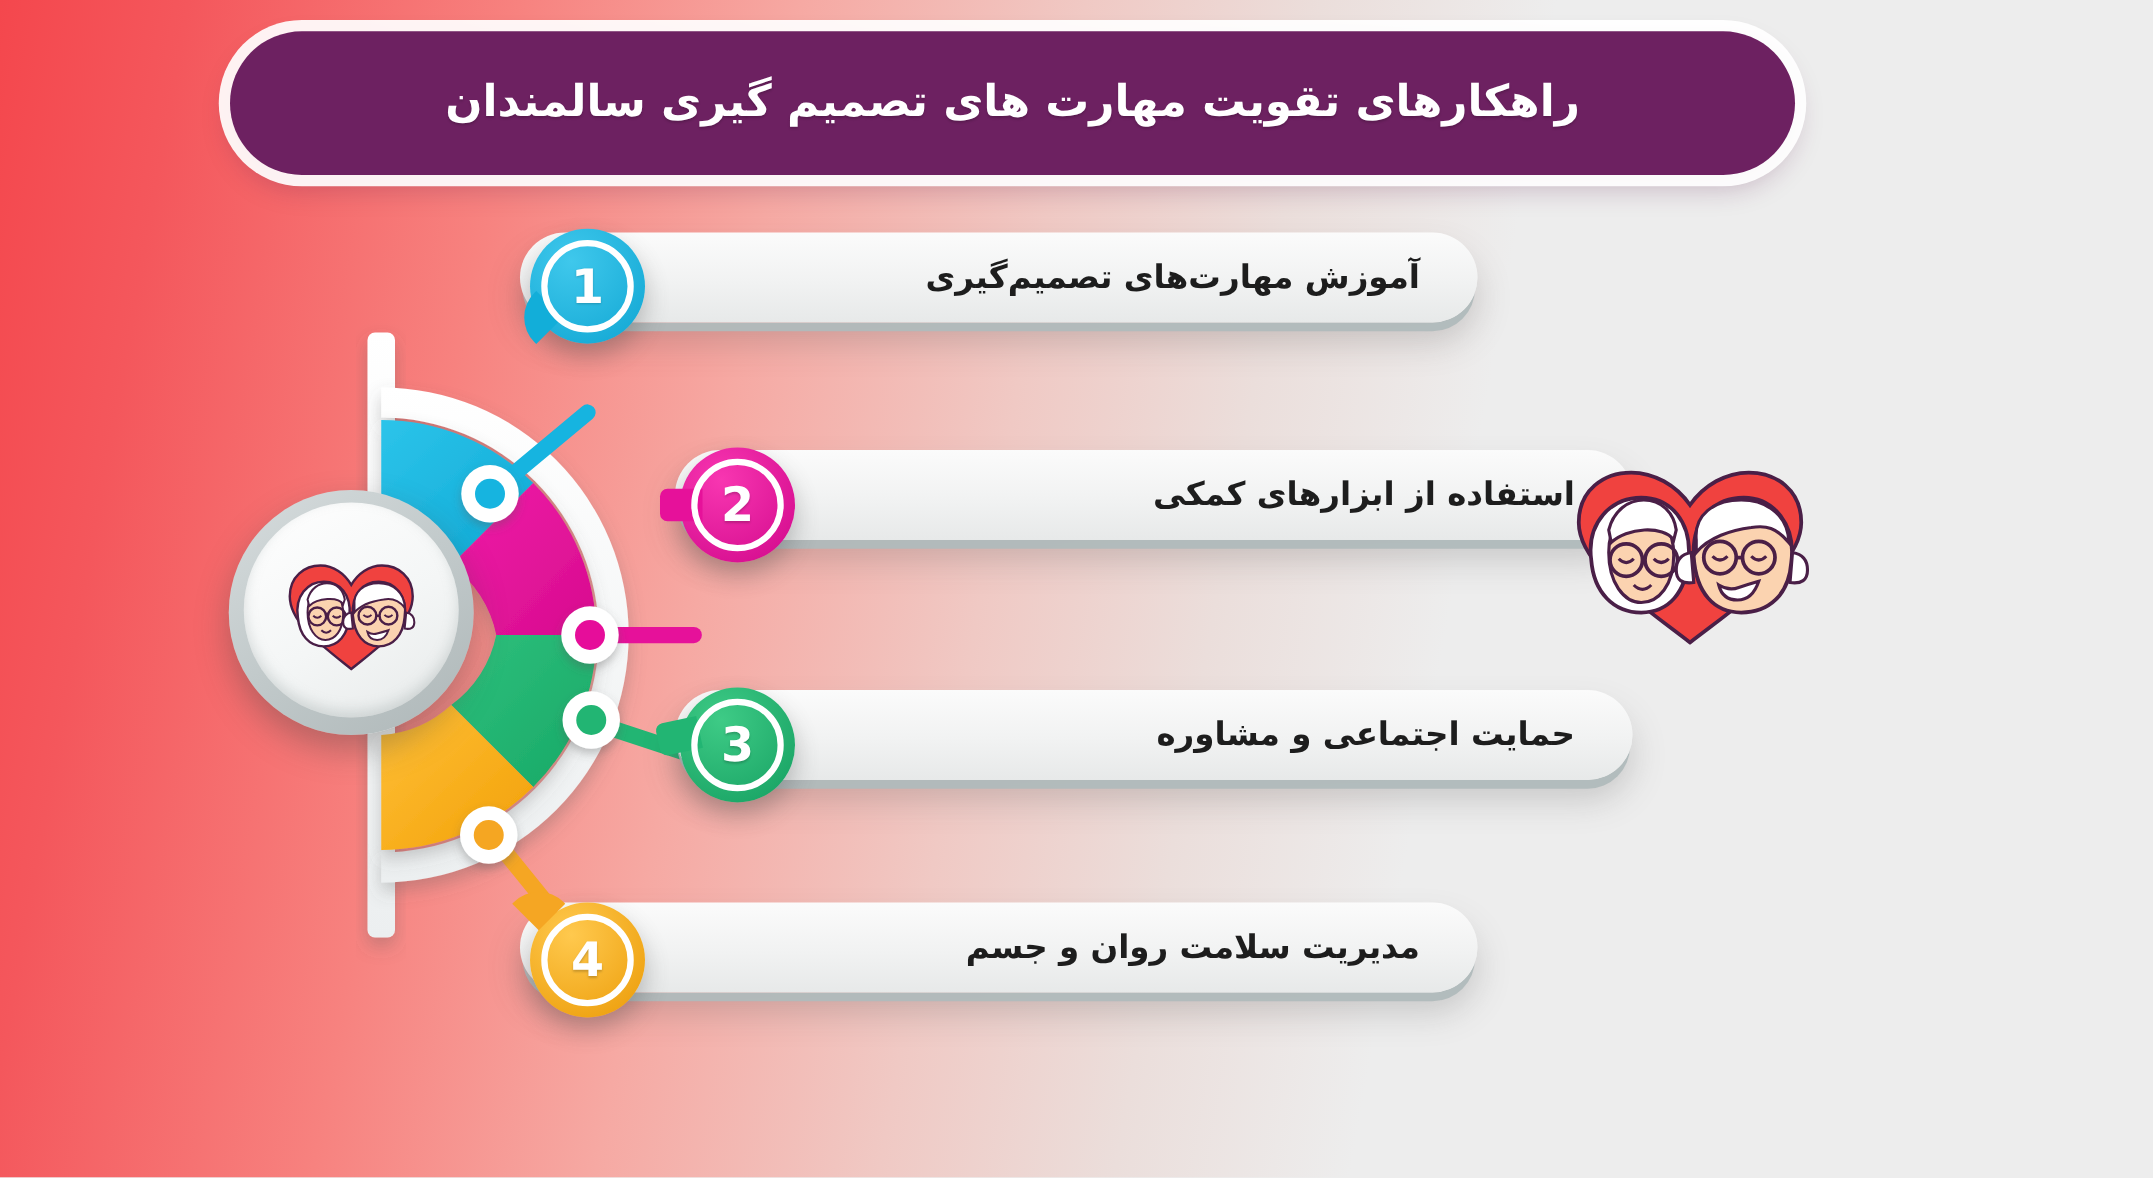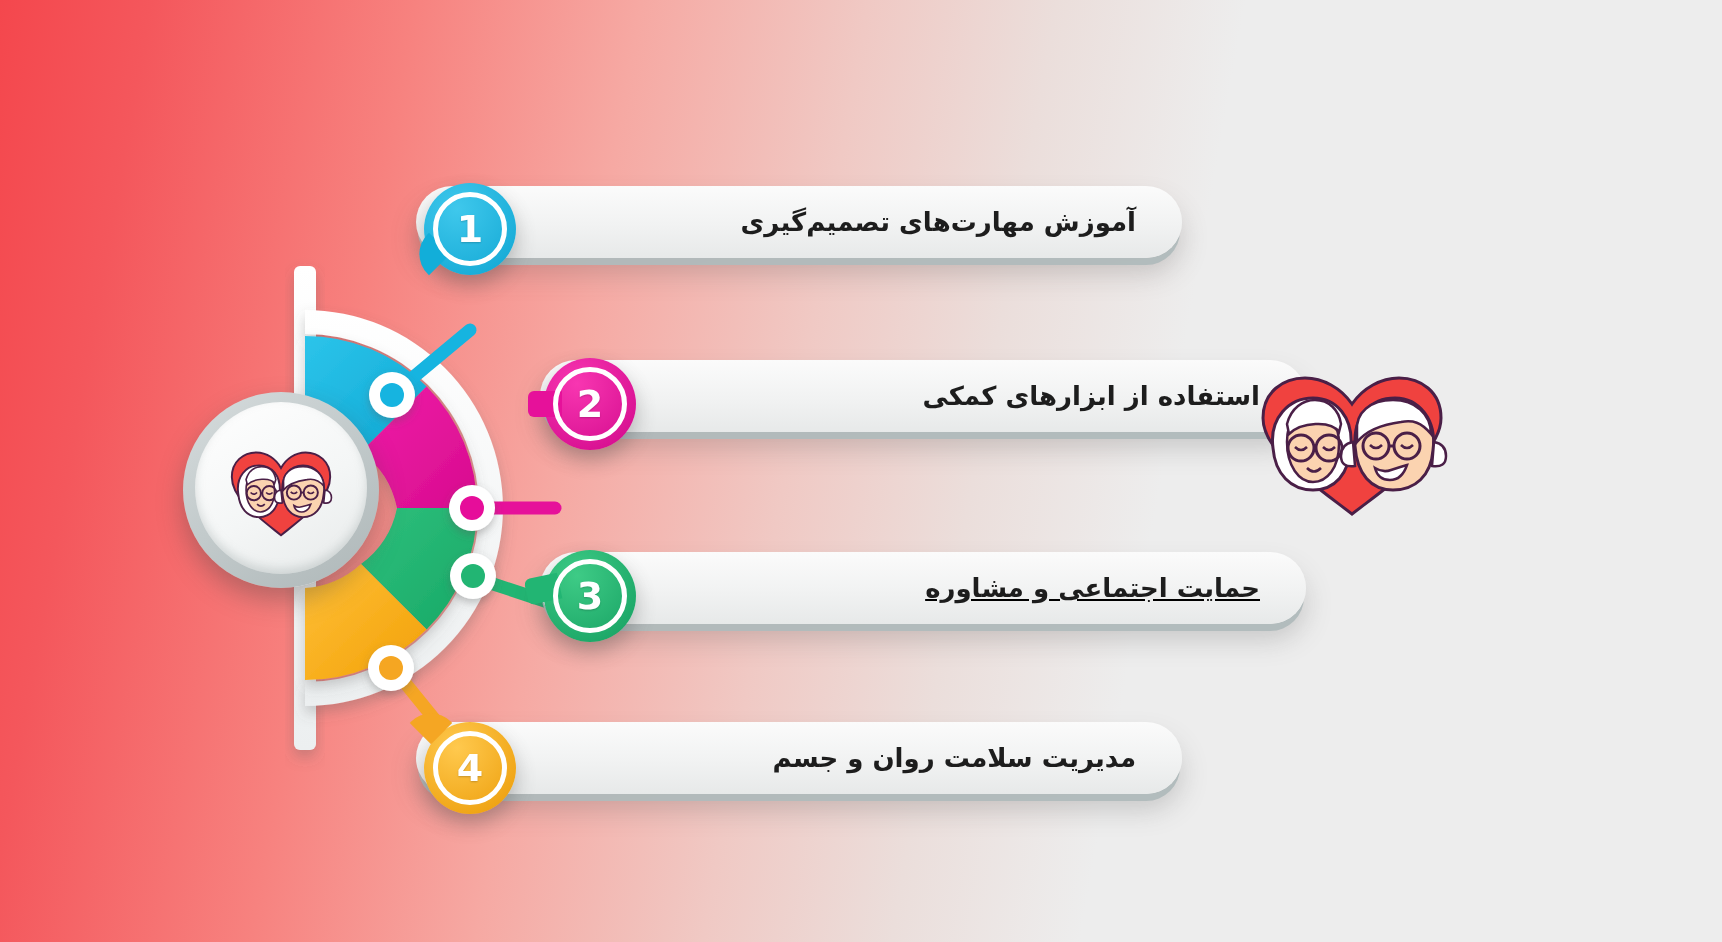--- a/index.html
+++ b/index.html
@@ -90,20 +90,23 @@
   }
   .logo .w-mid{color:#6d2161;}
   .logo .w-age{color:#f4433c;}
   .logo .w-ir{color:#8c8c8c;}
 </style>
 </head>
 <body>
 
 <div id="stage">
 
+  <div class="title-wrap">
+    <div class="title-text">راهکارهای تقویت مهارت های تصمیم گیری سالمندان</div>
+  </div>
 
   <div class="wheel">
     <svg width="500" height="500" viewBox="0 0 500 500">
       <defs>
         <filter id="softShadow" x="-40%" y="-40%" width="180%" height="180%">
           <feDropShadow dx="0" dy="7" stdDeviation="7" flood-color="#5a5a5a" flood-opacity="0.30"></feDropShadow>
         </filter>
         <filter id="tinyShadow" x="-60%" y="-60%" width="220%" height="220%">
           <feDropShadow dx="0" dy="4" stdDeviation="4" flood-color="#5a5a5a" flood-opacity="0.35"></feDropShadow>
         </filter>
@@ -217,21 +220,21 @@
       <span class="card-text">استفاده از ابزارهای کمکی</span>
     </div>
     <div class="badge" style="left:4px;top:-2px;background:radial-gradient(circle at 36% 28%,#f836b1,#d0078a);">
       <span class="ring"></span>
       <span class="num">2</span>
       <span class="tail" style="left:-16px;top:33px;width:34px;height:26px;background:#e6119a;border-radius:6px 0 0 6px;"></span>
     </div>
   </div>
 
   <div class="row" style="left:540px;top:552px;">
-    <div class="card" style="width:600px;text-decoration:underline;">
+    <div class="card" style="width:600px;">
       <span class="card-text">حمایت اجتماعی و مشاوره</span>
     </div>
     <div class="badge" style="left:4px;top:-2px;background:radial-gradient(circle at 36% 28%,#3ecb86,#149e60);">
       <span class="ring"></span>
       <span class="num">3</span>
       <span class="tail" style="left:-18px;top:26px;width:34px;height:26px;background:#22b573;border-radius:6px 0 0 6px;transform:rotate(-12deg);"></span>
     </div>
   </div>
 
   <div class="row" style="left:416px;top:722px;">

